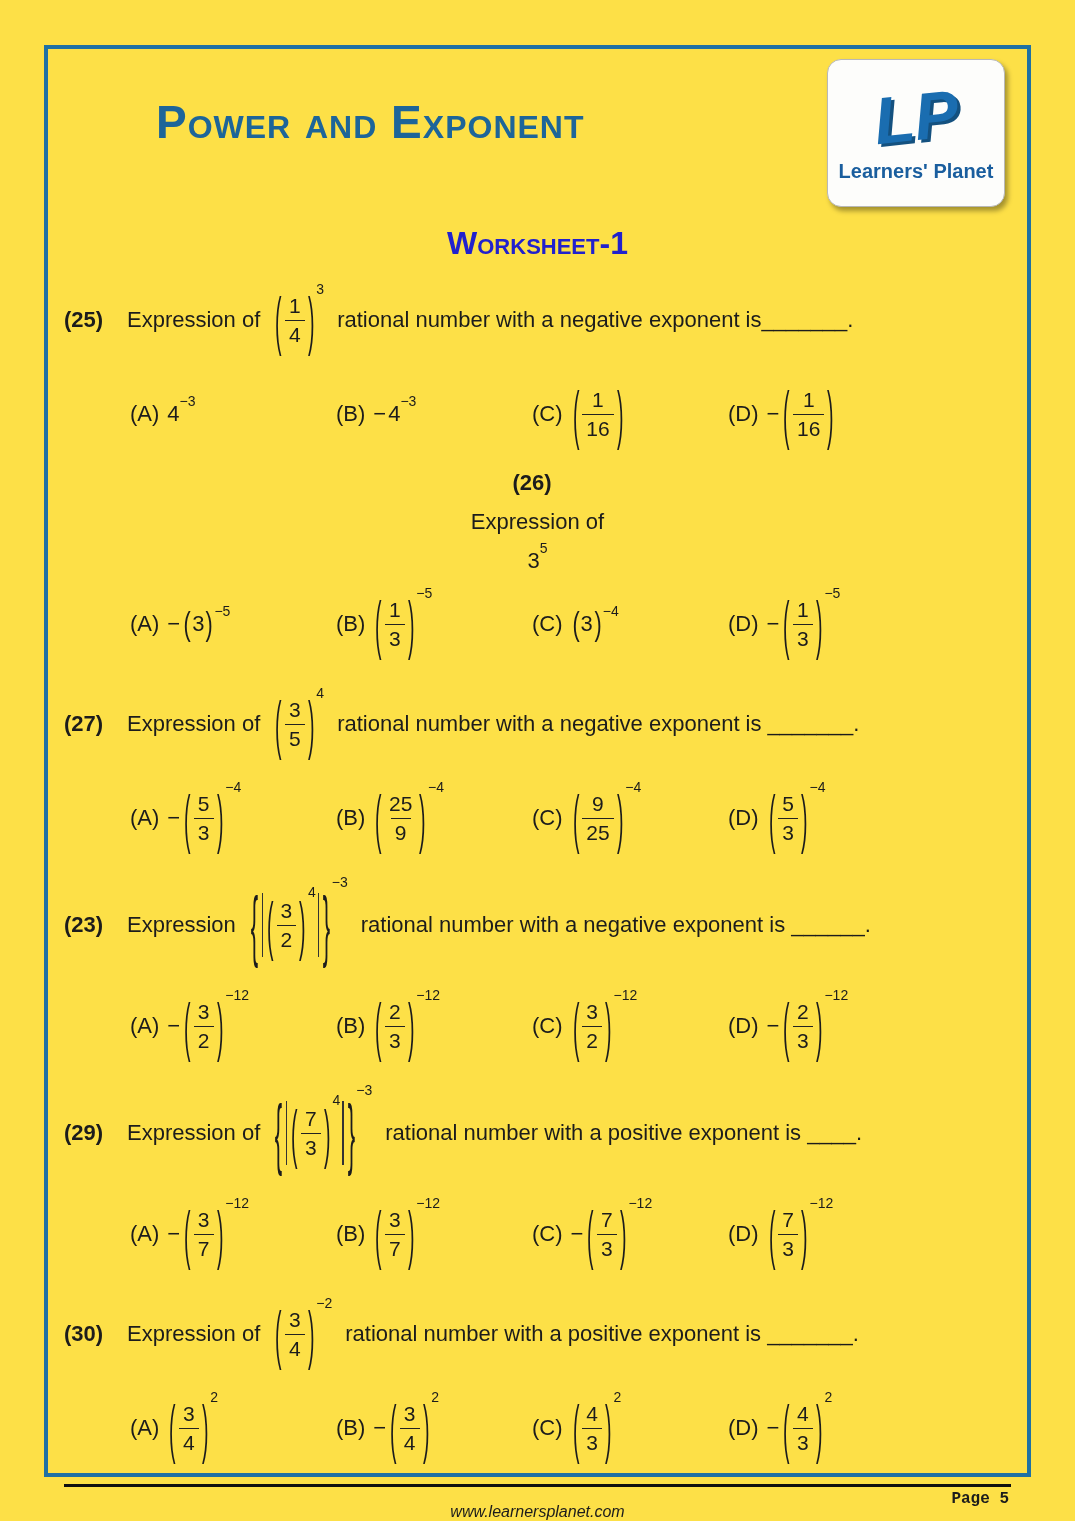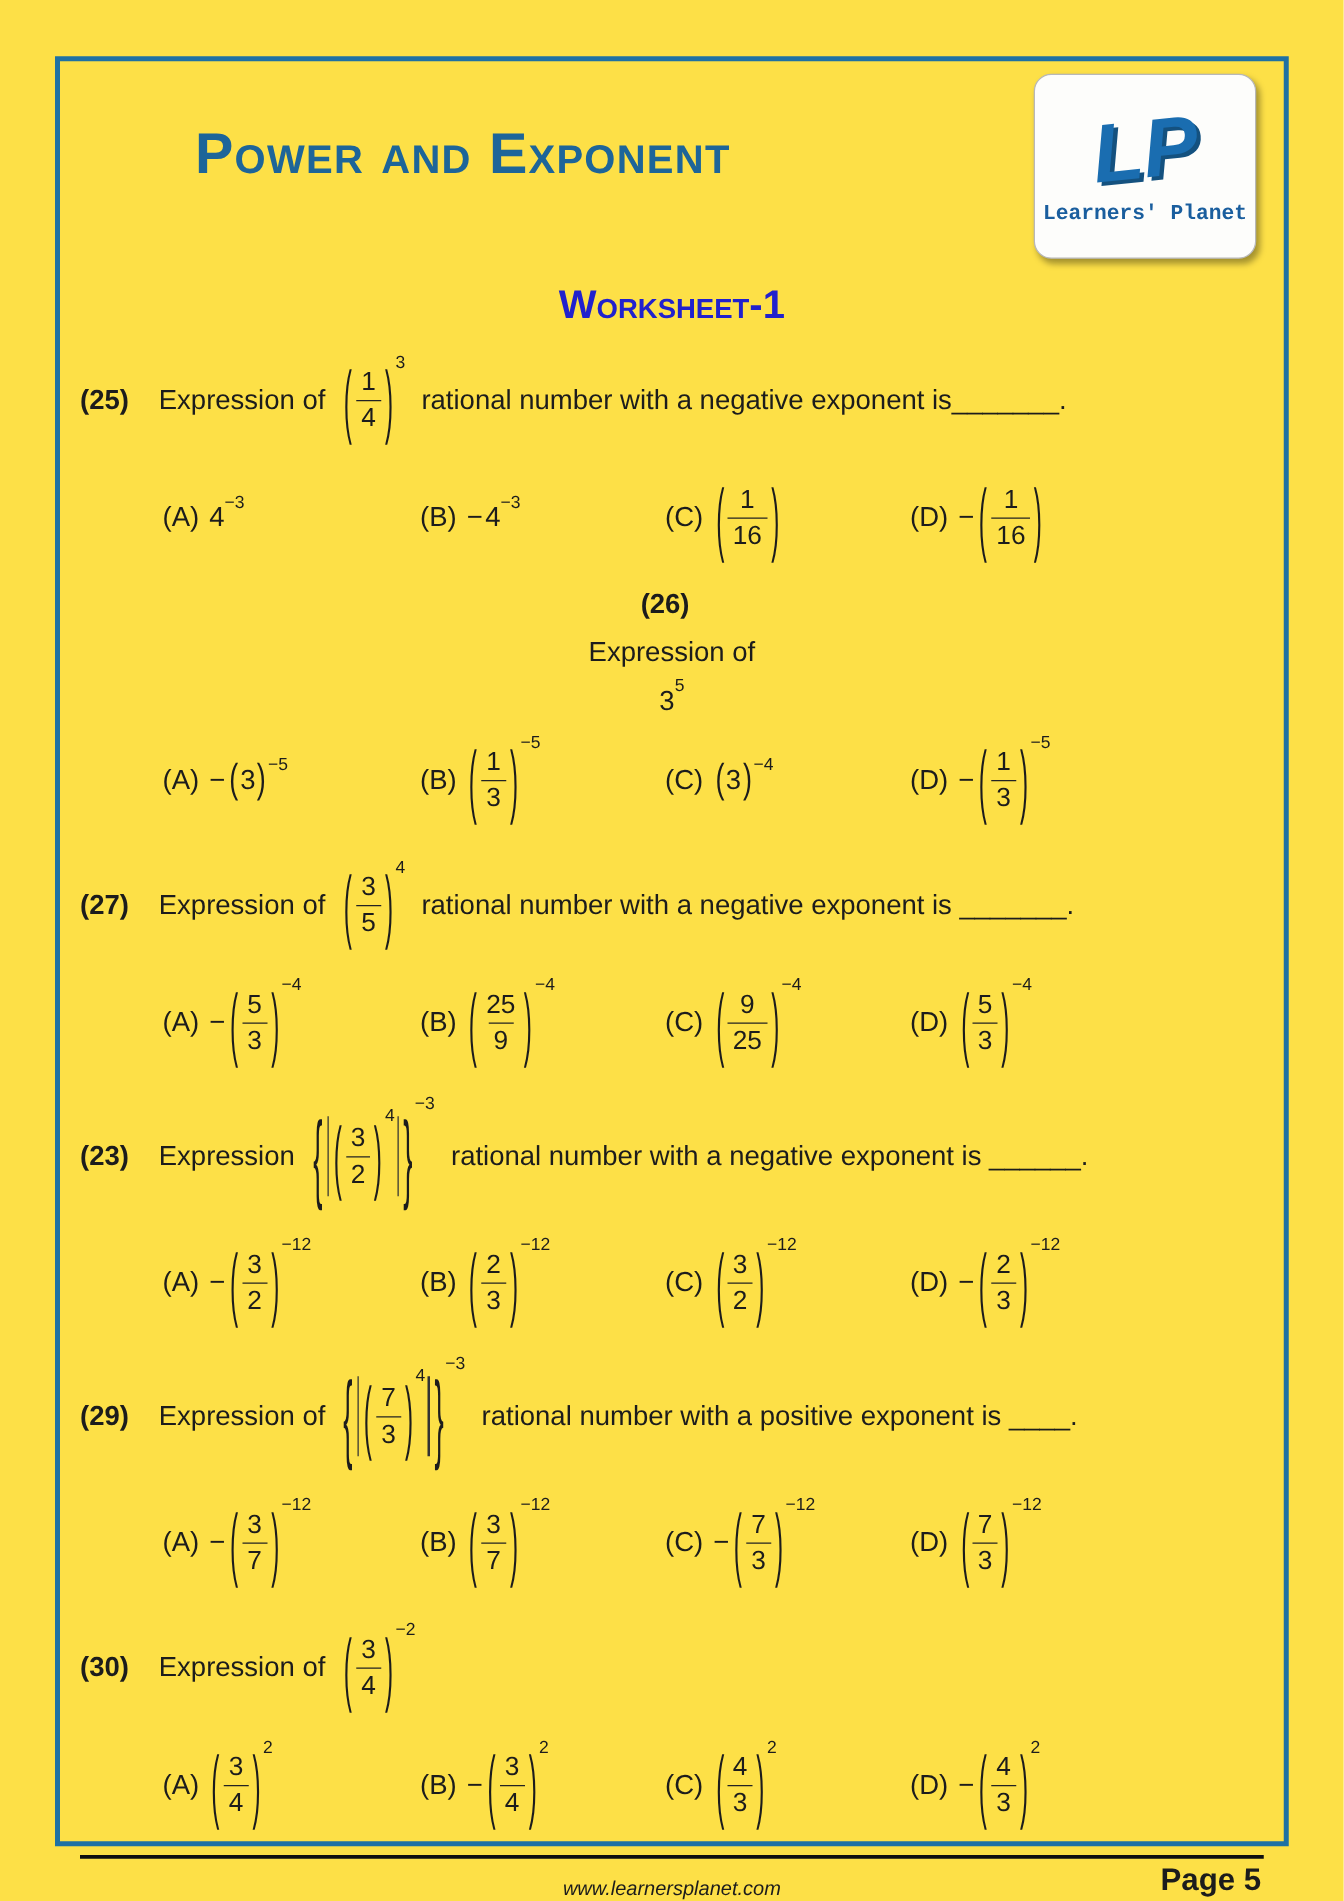--- a/index.html
+++ b/index.html
@@ -9,21 +9,21 @@
          border:4px solid var(--border_blue,#1f71a3);padding:10px 16px 8px;display:flex;flex-direction:column;}
   
   .header{display:flex;justify-content:space-between;align-items:flex-start;padding-left:92px;}
   .title{font-size:46px;font-weight:bold;font-variant:small-caps;letter-spacing:1px;
          color:var(--title_blue,#1d6599);margin-top:40px;line-height:1;}
   .logo{width:176px;height:146px;border:1px solid #b8b8b8;border-radius:14px;margin-right:6px;
         box-shadow:3px 4px 5px rgba(0,0,0,0.35);display:flex;flex-direction:column;
         align-items:center;justify-content:center;background:#fdfdfb;}
   .logo-lp{font-size:66px;font-weight:bold;font-style:italic;color:#1a6db0;
            transform:rotate(-6deg);text-shadow:3px 3px 0 #14517f;line-height:1;}
-  .logo-caption{font-size:17px;font-weight:bold;color:#1a5e9e;margin-top:10px;font-family:Liberation Mono, monospace;}
+  .logo-caption{font-size:20px;font-weight:bold;color:#1a5e9e;margin-top:10px;}
   .hline{height:3px;background:#0f0f0f;margin-top:10px;}
   .worksheet{text-align:center;font-size:32px;font-weight:bold;font-variant:small-caps;
              color:var(--worksheet_blue,#2121cd);margin-top:8px;}
   
   .questions{margin-top:14px;display:flex;flex-direction:column;}
   .qline{display:flex;align-items:center;gap:13px;font-size:22px;}
   .q-flat{min-height:50px;flex-direction:column;}
   .q-tall{min-height:88px;}
   .q-xtall{min-height:102px;}
   .qnum{font-weight:bold;min-width:50px;}
@@ -43,21 +43,21 @@
   .mbrace{display:inline-block;font-size:26px;transform:scaleY(3.0) scaleX(0.85);line-height:1;margin:0 1px;}
   .mbar{width:1.4px;height:64px;background:#333;margin:0 2px;}
   .msup{font-size:14px;align-self:flex-start;position:relative;}
   .tall .msup{top:-13px;}
   .flat .msup{top:-8px;}
   .msup.inner{top:-9px;}
   .msup.outer{top:-19px;}
   
   .footer{margin-top:auto;position:relative;}
   .fline{height:3px;background:#0f0f0f;}
-  .fpage{position:absolute;right:2px;top:6px;font-weight:bold;font-size:25px;}
+  .fpage{position:absolute;right:2px;top:6px;font-weight:bold;font-size:16px;font-family:Liberation Mono, monospace;}
   .furl{text-align:center;font-style:italic;font-size:16px;margin-top:16px;}
 </style>
 </head>
 <body>
 
 <div class="page">
   <div class="frame">
 
     <div class="header">
       <div class="title">Power and Exponent</div>
@@ -460,20 +460,21 @@
                 <span class="mgroup tall">
                   <span class="mparen">(</span>
                   <span class="mfrac">
                     <span class="mnum">3</span>
                     <span class="mden">4</span>
                   </span>
                   <span class="mparen">)</span>
                   <span class="msup">−2</span>
                 </span>
               </span></span>
+      <span class="qtail">rational number with a positive exponent is _______.</span>
     </div>
     <div class="opts">
             <span class="opt">
               <span class="olabel">(A)</span>
               <span class=""><span class="math">
                   <span class="mgroup tall">
                     <span class="mparen">(</span>
                     <span class="mfrac">
                       <span class="mnum">3</span>
                       <span class="mden">4</span>

